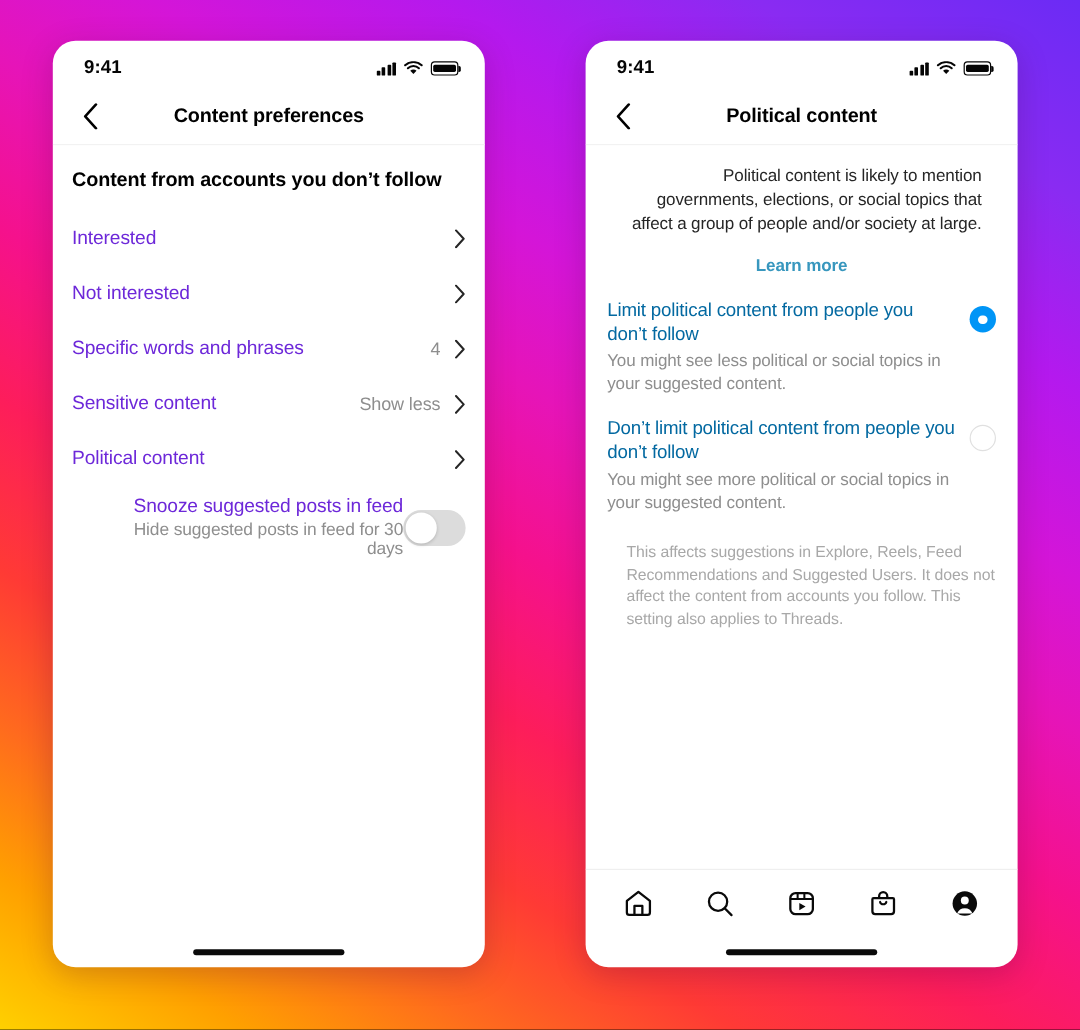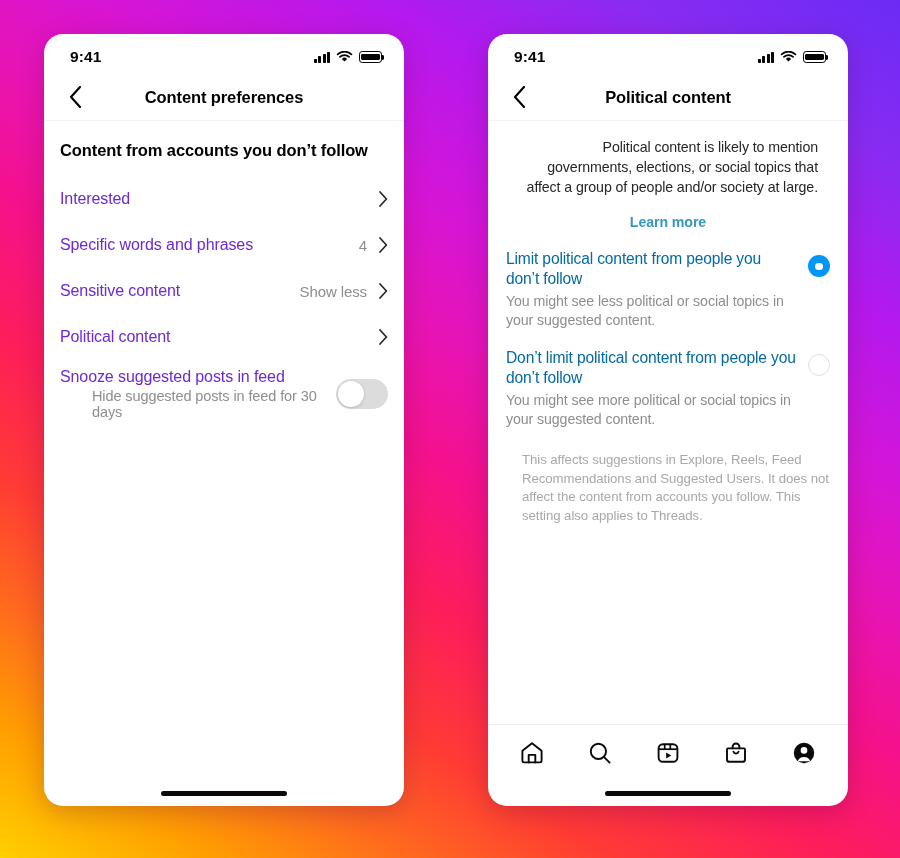--- a/index.html
+++ b/index.html
@@ -90,21 +90,21 @@
   }
   .row{
     display:flex; align-items:center; min-height:46px;
     padding:6px 16px; cursor:pointer;
   }
   .row-label{ font-size:16px; color:#6d28d9; flex:1 1 auto; letter-spacing:-.1px; }
   .row-value{ font-size:15px; color:#8e8e8e; margin-right:12px; letter-spacing:-.1px; }
   .chev{ flex:0 0 auto; display:flex; align-items:center; }
   .row-stack{ flex:1 1 auto; display:flex; flex-direction:column; gap:2px; }
   .row-sub{ font-size:14.5px; color:#8e8e8e; letter-spacing:-.1px;margin-left:32px; }
-  .row-toggle{ padding-top:8px; padding-bottom:10px; align-items:center; }
+  .row-toggle{ padding-top:8px; padding-bottom:10px; align-items:center;text-align:right; }
 
   
   .toggle{
     flex:0 0 auto; width:52px; height:30px; border-radius:15px;
     background:#dcdcdc; position:relative; cursor:pointer;
   }
   .toggle .knob{
     position:absolute; left:2px; top:2px; width:26px; height:26px;
     border-radius:50%; background:#fff; box-shadow:0 1px 3px rgba(0,0,0,.18);
   }
@@ -212,20 +212,29 @@
     <div class="row">
       <div class="row-label">Interested</div>
       <div class="row-value"></div>
       <span class="chev">
         <svg width="9" height="16" viewBox="0 0 9 16">
             <path d="M1 1 L7.4 8 L1 15" stroke="#262626" stroke-width="1.7" fill="none" stroke-linecap="round" stroke-linejoin="round"></path>
           </svg>
       </span>
     </div>
 
+    <div class="row">
+      <div class="row-label">Not interested</div>
+      <div class="row-value"></div>
+      <span class="chev">
+        <svg width="9" height="16" viewBox="0 0 9 16">
+            <path d="M1 1 L7.4 8 L1 15" stroke="#262626" stroke-width="1.7" fill="none" stroke-linecap="round" stroke-linejoin="round"></path>
+          </svg>
+      </span>
+    </div>
 
     <div class="row">
       <div class="row-label">Specific words and phrases</div>
       <div class="row-value">4</div>
       <span class="chev">
         <svg width="9" height="16" viewBox="0 0 9 16">
             <path d="M1 1 L7.4 8 L1 15" stroke="#262626" stroke-width="1.7" fill="none" stroke-linecap="round" stroke-linejoin="round"></path>
           </svg>
       </span>
     </div>

